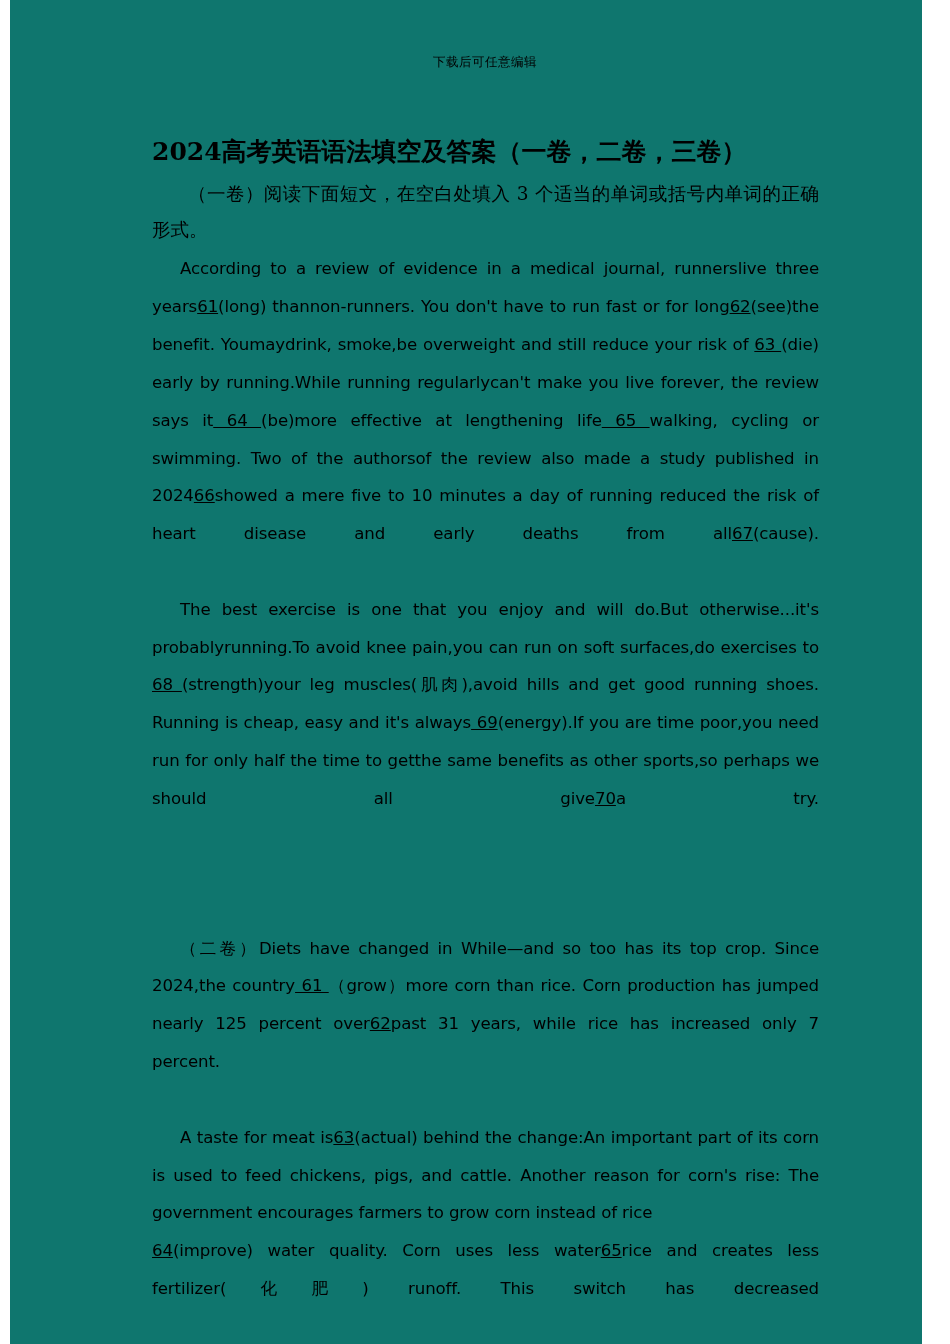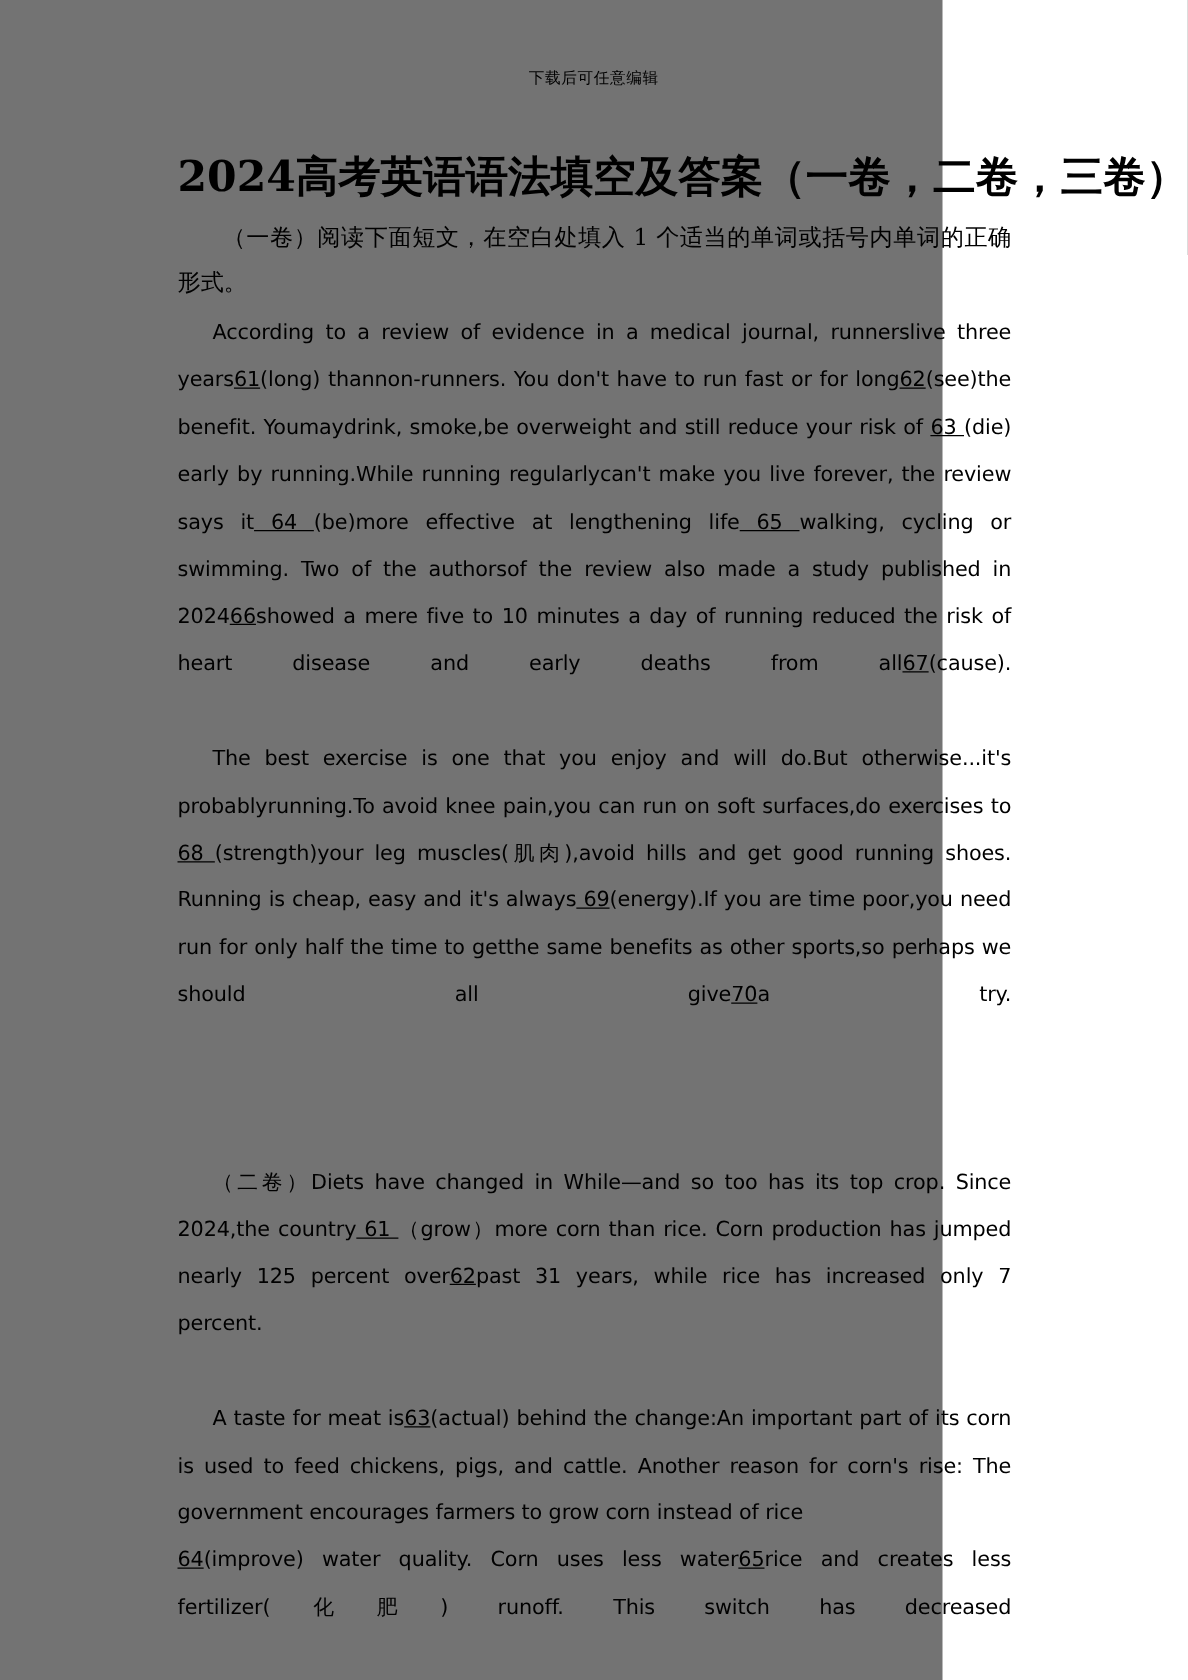--- a/index.html
+++ b/index.html
@@ -10,48 +10,48 @@
   body {
     width: 950px;
     height: 1344px;
     font-family: "Liberation Sans", sans-serif;
     color: #000000;
     overflow: hidden;
     position: relative;
   }
   .page {
     position: absolute;
-    left: 0;
+    left: 10px;
     top: 0;
-    width: 754px;
+    width: 912px;
     height: 1344px;
-    background: #737373;
+    background: #0f766e;
   }
   .page-header {
     position: absolute;
     top: 54px;
     left: 0;
     width: 950px;
     text-align: center;
     font-family: "DejaVu Sans", sans-serif;
     font-size: 12.5px;
     color: #000;
     letter-spacing: 0.5px;
   }
   .content {
     position: absolute;
     left: 142px;
     top: 118px;
     width: 667px;
   }
   h1.doc-title {
     font-family: "DejaVu Serif", "Liberation Serif", serif;
-    font-size: 34px;
+    font-size: 25px;
     font-weight: bold;
-    margin: 0 0 6px 0;
+    margin: 16px 0 6px 0;
     padding: 0;
     line-height: 1.45;
     letter-spacing: 0px;
     white-space: nowrap;
   }
   p.cn-intro {
     font-family: "DejaVu Serif", "Liberation Serif", serif;
     font-size: 18.5px;
     line-height: 1.95;
     margin: 0 0 2px 0;
@@ -91,21 +91,21 @@
 <body>
 
 <div class="page">
 
   <div class="page-header">下载后可任意编辑</div>
 
   <div class="content">
 
     <h1 class="doc-title">2024高考英语语法填空及答案（一卷，二卷，三卷）</h1>
 
-    <p class="cn-intro">（一卷）阅读下面短文，在空白处填入 1 个适当的单词或括号内单词的正确形式。</p>
+    <p class="cn-intro">（一卷）阅读下面短文，在空白处填入 3 个适当的单词或括号内单词的正确形式。</p>
 
     <p class="body-para indent"><span>According to a review of evidence in a medical journal, runnerslive three years</span><span class="u">61</span><span>(long) thannon-runners. You don't have to run fast or for long</span><span class="u">62</span><span>(see)the benefit. Youmaydrink, smoke,be overweight and still reduce your risk of </span><span class="u"> 63 </span><span>(die) early by running.While running regularlycan't make you live forever, the review says it</span><span class="u"> 64 </span><span>(be)more effective at lengthening life</span><span class="u"> 65 </span><span>walking, cycling or swimming. Two of the authorsof the review also made a study published in 2024</span><span class="u">66</span><span>showed a mere five to 10 minutes a day of running reduced the risk of heart disease and early deaths from all</span><span class="u">67</span><span>(cause).</span></p>
 
     <p class="body-para indent"><span>The best exercise is one that you enjoy and will do.But otherwise...it's probablyrunning.To avoid knee pain,you can run on soft surfaces,do exercises to</span><span class="u"> 68 </span><span>(strength)your leg muscles(肌肉),avoid hills and get good running shoes. Running is cheap, easy and it's always</span><span class="u"> 69</span><span>(energy).If you are time poor,you need run for only half the time to getthe same benefits as other sports,so perhaps we should all give</span><span class="u">70</span><span>a try.</span></p>
 
     <div class="gap"></div>
 
     <p class="body-para indent"><span class="cjk">（二卷）</span><span>Diets have changed in While—and so too has its top crop. Since 2024,the country</span><span class="u"> 61 </span><span>（grow）more corn than rice. Corn production has jumped nearly 125 percent over</span><span class="u">62</span><span>past 31 years, while rice has increased only 7 percent.</span></p>
 
     <p class="body-para indent"><span>A taste for meat is</span><span class="u">63</span><span>(actual) behind the change:An important part of its corn is used to feed chickens, pigs, and cattle. Another reason for corn's rise: The government encourages farmers to grow corn instead of rice</span><br><span class="u">64</span><span>(improve) water quality. Corn uses less water</span><span class="u">65</span><span>rice and creates less fertilizer(化肥) runoff. This switch has decreased</span></p>

